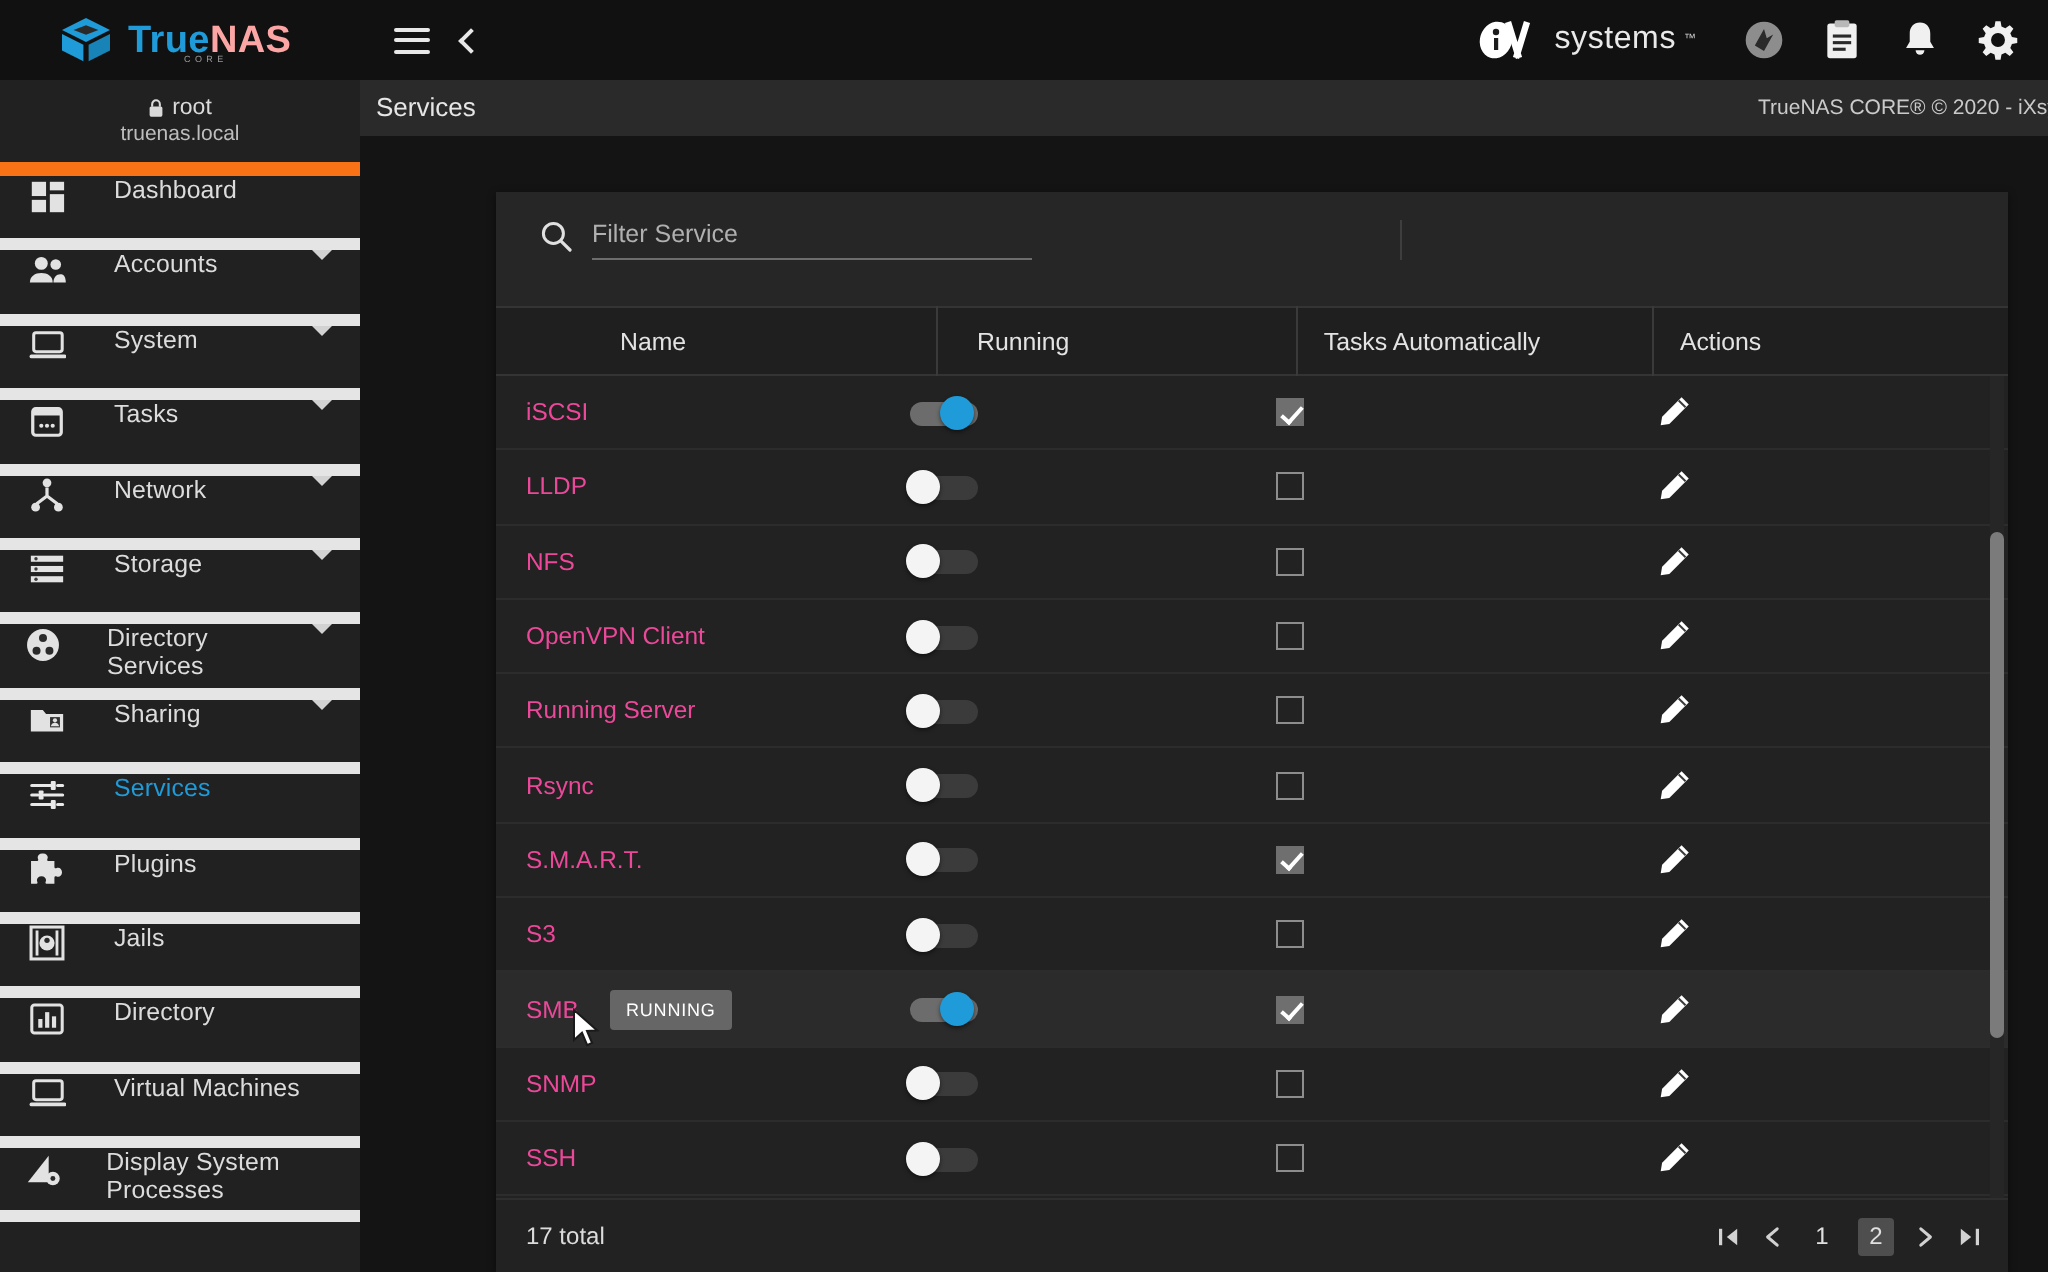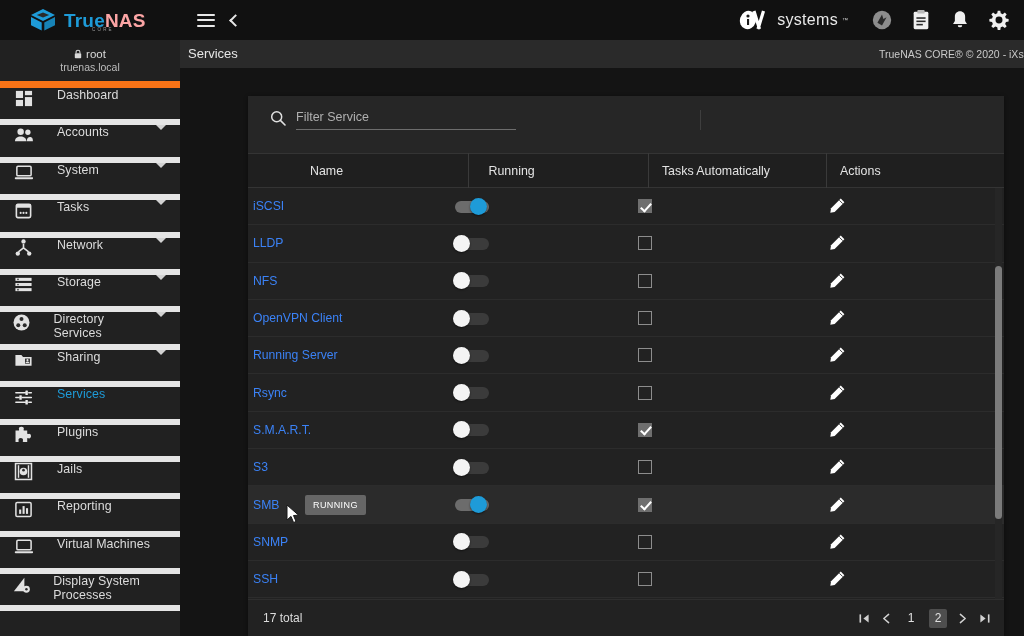--- a/index.html
+++ b/index.html
@@ -117,21 +117,21 @@
   .th.c-auto { width: 190px; padding-left: 13px; border-right: 1px solid #3a3a3a; }
   .th.c-act  { width: 189px; padding-left: 13px; }
 
   .tbody { position: relative; height: 411px; overflow: hidden; background: #222222; }
   .trow {
     display: flex; height: 37.3px; align-items: center;
     border-bottom: 1px solid #2c2c2c; background: #222222; position: relative;
   }
   .trow.hl { background: #2b2b2b; }
   .td { height: 37.3px; display: flex; align-items: center; }
-  .td.c-name { width: 185px; padding-left: 5px; font-size: 12.2px; color: #3b82f6; }
+  .td.c-name { width: 185px; padding-left: 15px; font-size: 12.2px; color: #ec4899; }
   .td.c-run  { width: 192px; padding-left: 20px; }
   .td.c-auto { width: 190px; padding-left: 13px; }
   .td.c-act  { width: 189px; padding-left: 13px; }
 
   
   .sw { position: relative; width: 40px; height: 17px; cursor: pointer; display: flex; align-items: center; }
   .sw .track {
     position: absolute; left: 2px; top: 3px; width: 34px; height: 12px;
     border-radius: 7px; background: #3b3b3b;
   }
@@ -387,21 +387,21 @@
         </div>
         <div class="nav-item">
           <span class="nic">
             <svg viewBox="0 0 20 20" width="19" height="19">
               <rect x="2" y="2.6" width="16" height="14.8" rx="1.4" stroke="#e2e2e2" stroke-width="1.6" fill="none"></rect>
               <rect x="5.4" y="10" width="2.2" height="4.6" fill="#e2e2e2"></rect>
               <rect x="9" y="6.4" width="2.2" height="8.2" fill="#e2e2e2"></rect>
               <rect x="12.6" y="8.6" width="2.2" height="6" fill="#e2e2e2"></rect>
             </svg>
           </span>
-          <span class="nlabel">Reporting</span>
+          <span class="nlabel">Directory</span>
         </div>
         <div class="nav-item">
           <span class="nic">
             <svg viewBox="0 0 20 20" width="19" height="19">
               <rect x="3" y="3.5" width="15" height="10" rx="1.2" stroke="#e2e2e2" stroke-width="1.6" fill="none"></rect>
               <rect x="0.8" y="15" width="19.4" height="2" rx="1" fill="#e2e2e2"></rect>
             </svg>
           </span>
           <span class="nlabel">Virtual Machines</span>
         </div>

